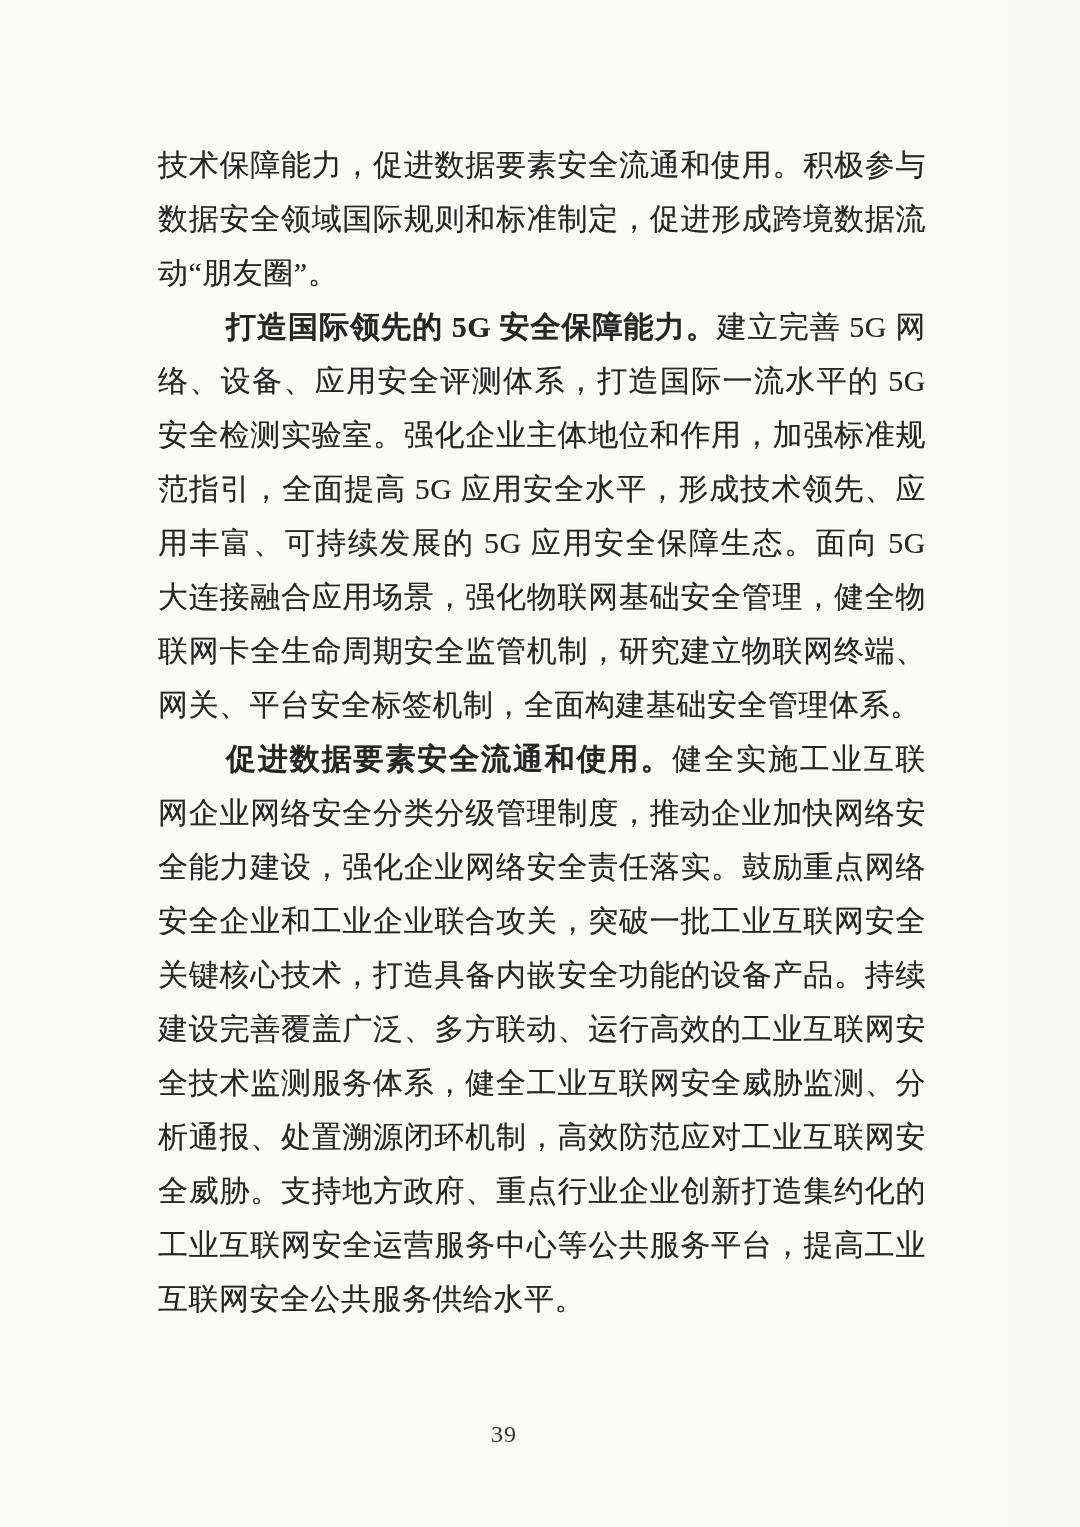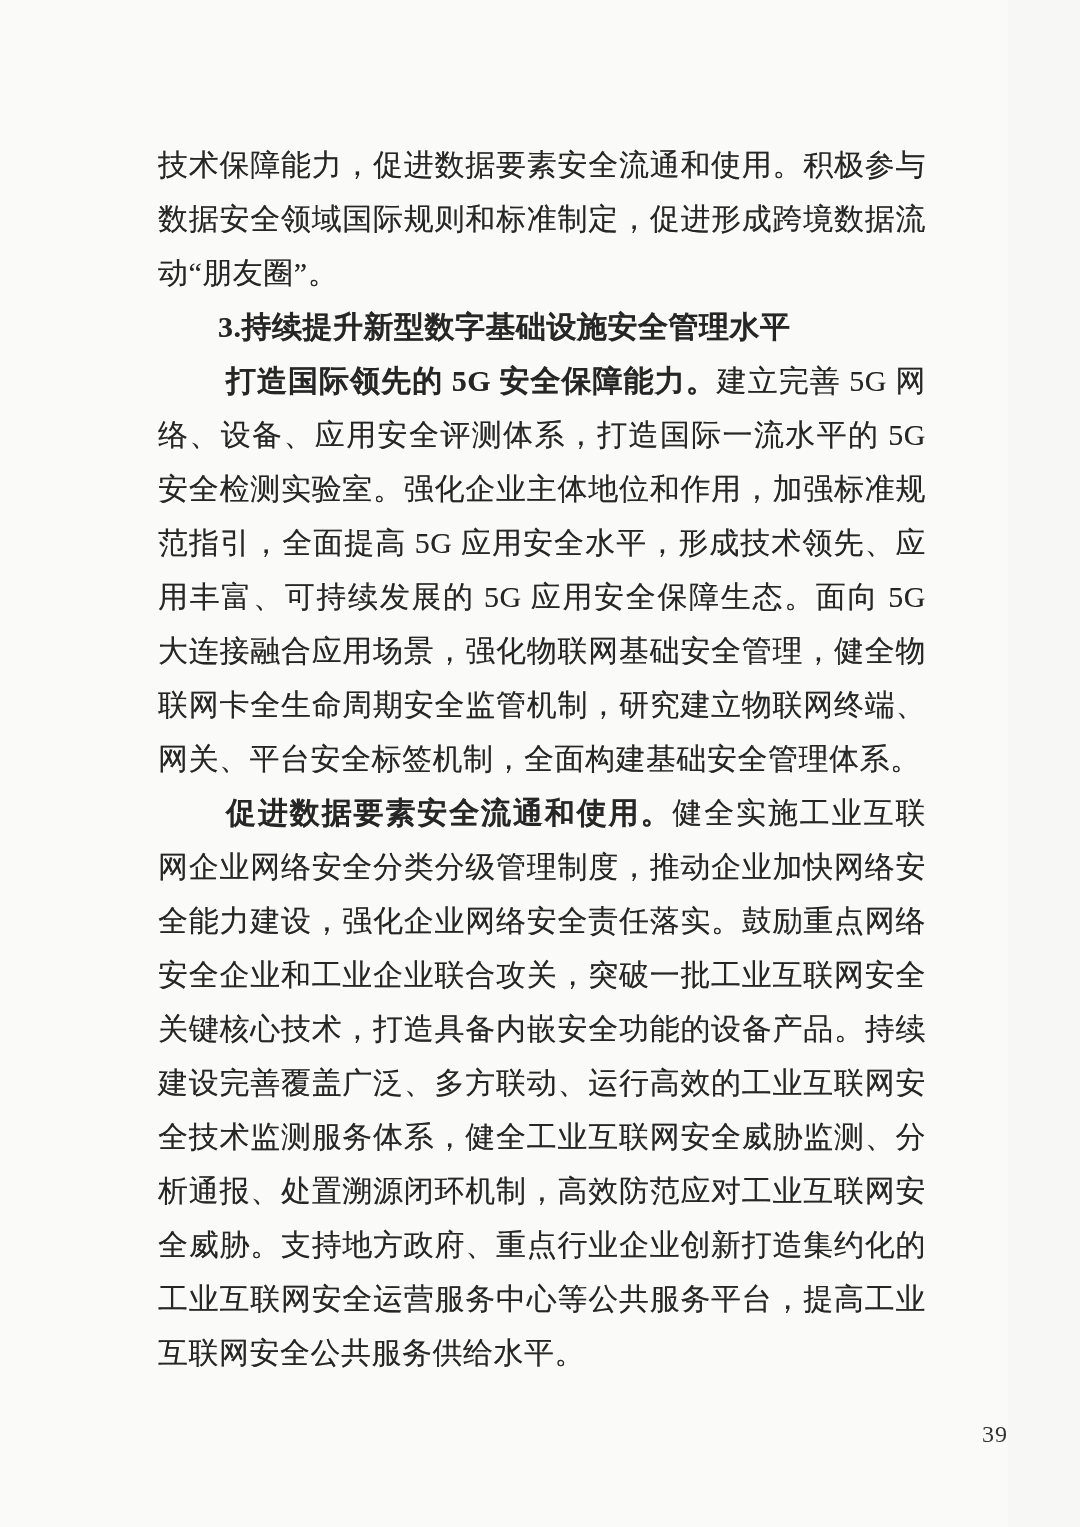--- a/index.html
+++ b/index.html
@@ -39,36 +39,35 @@
   }
   .lead {
     font-weight: bold;
     margin-left: 8px;
   }
   .page-number {
     position: absolute;
     left: 0;
     right: 0;
     top: 1420px;
-    text-align: right;
+    text-align: center;
     font-size: 24px;
     line-height: 28px;
     color: #333333;
     letter-spacing: 1px;
   }
 </style>
 </head>
 <body>
 
 <div class="page">
   <div class="content">
 
     <p class="body-text">技术保障能力，促进数据要素安全流通和使用。积极参与数据安全领域国际规则和标准制定，促进形成跨境数据流动“朋友圈”。</p>
 
-    <p class="body-text indent heading">3.持续提升新型数字基础设施安全管理水平</p>
 
     <p class="body-text indent"><span class="lead">打造国际领先的 5G 安全保障能力。</span><span>建立完善 5G 网络、设备、应用安全评测体系，打造国际一流水平的 5G 安全检测实验室。强化企业主体地位和作用，加强标准规范指引，全面提高 5G 应用安全水平，形成技术领先、应用丰富、可持续发展的 5G 应用安全保障生态。面向 5G 大连接融合应用场景，强化物联网基础安全管理，健全物联网卡全生命周期安全监管机制，研究建立物联网终端、网关、平台安全标签机制，全面构建基础安全管理体系。</span></p>
 
     <p class="body-text indent"><span class="lead">促进数据要素安全流通和使用。</span><span>健全实施工业互联网企业网络安全分类分级管理制度，推动企业加快网络安全能力建设，强化企业网络安全责任落实。鼓励重点网络安全企业和工业企业联合攻关，突破一批工业互联网安全关键核心技术，打造具备内嵌安全功能的设备产品。持续建设完善覆盖广泛、多方联动、运行高效的工业互联网安全技术监测服务体系，健全工业互联网安全威胁监测、分析通报、处置溯源闭环机制，高效防范应对工业互联网安全威胁。支持地方政府、重点行业企业创新打造集约化的工业互联网安全运营服务中心等公共服务平台，提高工业互联网安全公共服务供给水平。</span></p>
 
   </div>
 
   <div class="page-number">39</div>
 </div>
 

